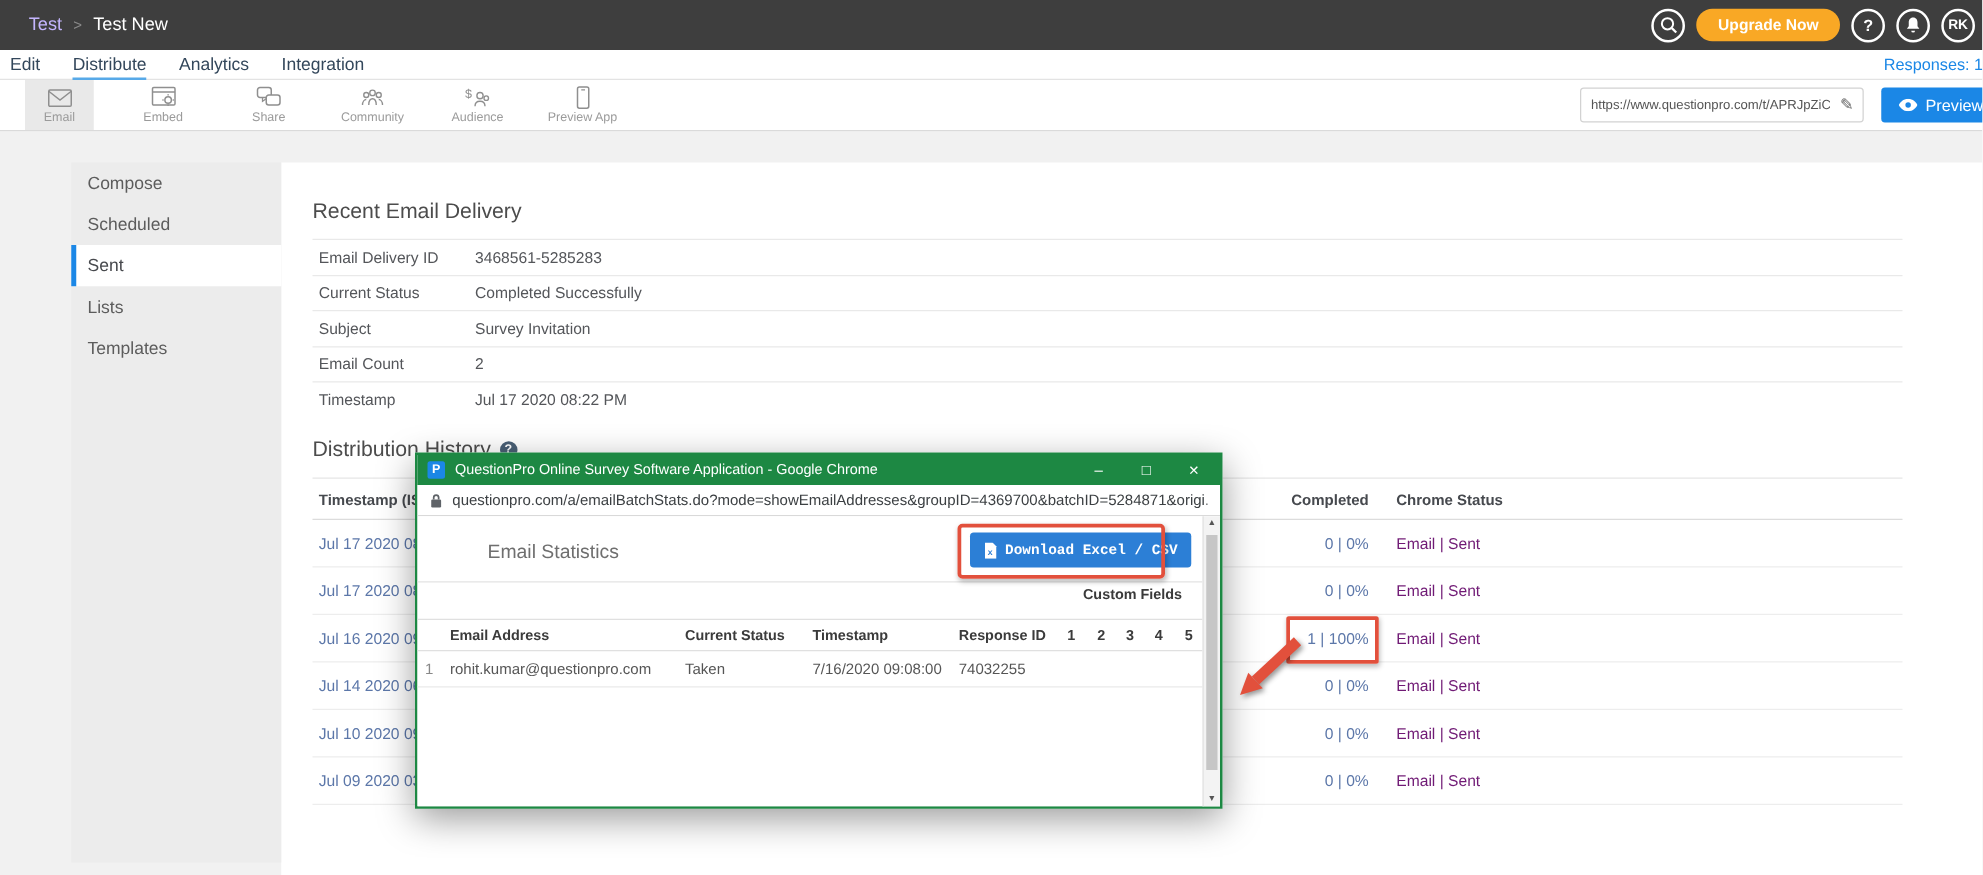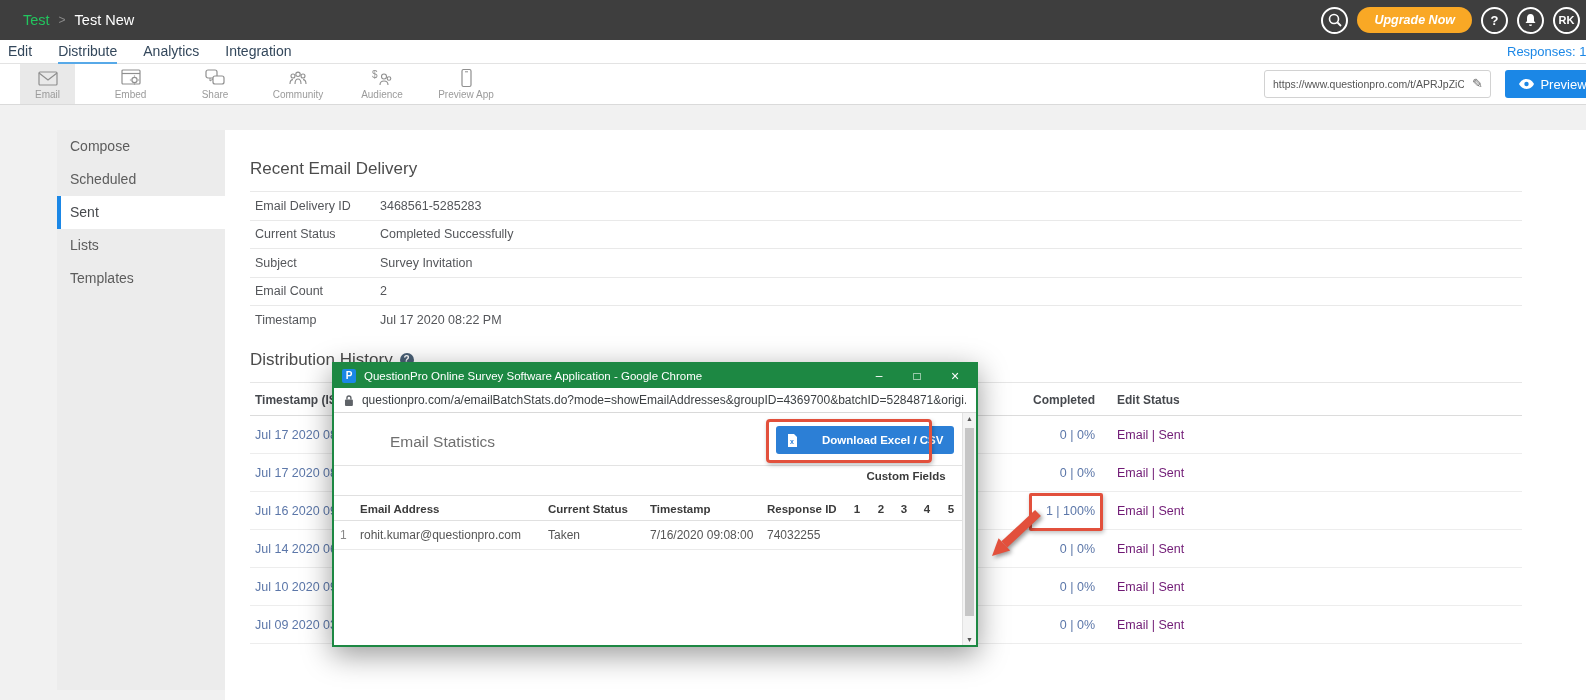--- a/index.html
+++ b/index.html
@@ -5,26 +5,26 @@
   * { margin:0; padding:0; box-sizing:border-box; }
   body { font-family:"Liberation Sans", sans-serif; background:#f1f1f1; }
   #screen { position:relative; width:1586px; height:700px; background:#f1f1f1; overflow:hidden; }
 
   
   .topbar { position:absolute; left:0; top:0; width:100%; height:40px; background:#3e3e3e; display:flex; align-items:center; z-index:10; }
   .brand { width:113px; height:40px; background:#1b87e6; display:flex; align-items:center; padding-left:11px; gap:7px; cursor:pointer; }
   .brand-label { color:#fff; font-size:15px; }
   .brand-caret { color:#fff; font-size:10px; margin-top:2px; }
   .breadcrumb { margin-left:23px; font-size:14.5px; display:flex; gap:9px; align-items:center; }
-  .bc-parent { color:#22c55e; cursor:pointer; }
+  .bc-parent { color:#c4b5fd; cursor:pointer; }
   .bc-sep { color:#8a8a8a; font-size:12px; }
   .bc-current { color:#ffffff; }
   .topbar-right { margin-left:auto; display:flex; align-items:center; gap:9px; padding-right:6px; }
   .circle-btn { width:27px; height:27px; border:2px solid #fff; border-radius:50%; display:flex; align-items:center; justify-content:center; color:#fff; font-size:13px; font-weight:bold; cursor:pointer; flex:0 0 auto; }
-  .upgrade-btn { background:#f9a825; color:#fff; border:none; border-radius:14px; height:26px; padding:0 17px; font-size:12.5px; font-weight:bold; font-family:inherit; cursor:pointer;font-style:italic; }
+  .upgrade-btn { background:#f9a825; color:#fff; border:none; border-radius:14px; height:26px; padding:0 17px; font-size:12.5px; font-weight:bold; font-family:inherit; cursor:pointer; }
 
   
   .subnav { position:absolute; left:0; top:40px; width:100%; height:24px; background:#fff; border-bottom:1px solid #e3e3e3; z-index:9; }
   .tabs { display:flex; padding-left:8px; height:24px; align-items:center; }
   .tab { font-size:14px; color:#33475b; margin-right:26px; height:24px; line-height:22px; cursor:pointer; }
   .tab.active { border-bottom:2px solid #57a9e8; }
   .responses { position:absolute; left:1507px; top:4px; font-size:13px; color:#1b87e6; white-space:nowrap; }
 
   
   .toolbar { position:absolute; left:0; top:64px; width:100%; height:41px; background:#fff; border-bottom:1px solid #dadada; z-index:8; }
@@ -65,21 +65,21 @@
   
   .popup { position:absolute; left:332px; top:362px; width:646px; height:285px; background:#fff; border:2px solid #1d8843; box-shadow:0 8px 28px rgba(0,0,0,.4); z-index:40; }
   .pu-titlebar { height:24px; background:#1d8843; display:flex; align-items:center; padding:0 6px 0 8px; gap:8px; }
   .pu-logo { width:14px; height:14px; background:#1b87e6; border-radius:2px; color:#fff; font-size:10px; font-weight:bold; line-height:14px; text-align:center; flex:0 0 auto; }
   .pu-title { color:#fff; font-size:11.5px; flex:1; white-space:nowrap; overflow:hidden; }
   .pu-ctl { color:#fff; width:30px; text-align:center; font-size:12px; cursor:pointer; }
   .pu-urlbar { height:25px; background:#fff; border-bottom:1px solid #d9d9d9; display:flex; align-items:center; padding:0 10px; gap:8px; }
   .pu-url { font-size:12px; color:#3c4043; white-space:nowrap; overflow:hidden; }
   .pu-body { position:relative; height:232px; background:#fff; }
   .pu-heading { position:absolute; left:56px; top:20px; font-size:15.5px; color:#6f6f6f; }
-  .dl-btn { position:absolute; left:442px; top:13px; height:28px; padding:0 11px; background:#2c7fd6; border:none; border-radius:3px; color:#fff; font-size:11.5px; font-weight:bold; font-family:Liberation Sans, sans-serif; display:flex; align-items:center; gap:24px; cursor:pointer; }
+  .dl-btn { position:absolute; left:442px; top:13px; height:28px; padding:0 11px; background:#2c7fd6; border:none; border-radius:3px; color:#fff; font-size:11.5px; font-weight:bold; font-family:Liberation Mono, monospace; display:flex; align-items:center; gap:6px; cursor:pointer; }
   .pu-divider { position:absolute; left:0; right:14px; top:52px; border-top:1px solid #e3e3e3; }
   .pu-customfields { position:absolute; left:512px; top:57px; width:120px; text-align:center; font-size:11.5px; font-weight:bold; color:#3a3a3a; }
   .pu-thead { position:absolute; left:0; right:14px; top:82px; height:26px; line-height:26px; border-top:1px solid #e0e0e0; border-bottom:1px solid #e0e0e0; font-size:11.5px; font-weight:bold; color:#3b3b3b; }
   .pu-trow { position:absolute; left:0; right:14px; top:108px; height:29px; line-height:29px; border-bottom:1px solid #eaeaea; font-size:12px; color:#555; }
   .pc-idx { position:absolute; left:6px; color:#888; }
   .pc-email { position:absolute; left:26px; }
   .pc-status { position:absolute; left:214px; }
   .pc-ts { position:absolute; left:316px; }
   .pc-rid { position:absolute; left:433px; }
   .pc-n1 { position:absolute; left:516px; width:14px; text-align:center; }
@@ -250,21 +250,21 @@
 
     <div class="section-title dh-title">
       <span>Distribution History</span>
       <span class="help-dot">?</span>
     </div>
 
     <div class="dist-table">
       <div class="dist-header">
         <span class="col-ts">Timestamp (IST)</span>
         <span class="col-completed">Completed</span>
-        <span class="col-batch">Edit Status</span>
+        <span class="col-batch">Chrome Status</span>
       </div>
       <div class="dist-row">
         <span class="col-ts">Jul 17 2020 08:22 PM</span>
         <span class="col-completed">0 | 0%</span>
         <span class="col-batch">Email | Sent</span>
       </div>
       <div class="dist-row">
         <span class="col-ts">Jul 17 2020 08:21 PM</span>
         <span class="col-completed">0 | 0%</span>
         <span class="col-batch">Email | Sent</span>

